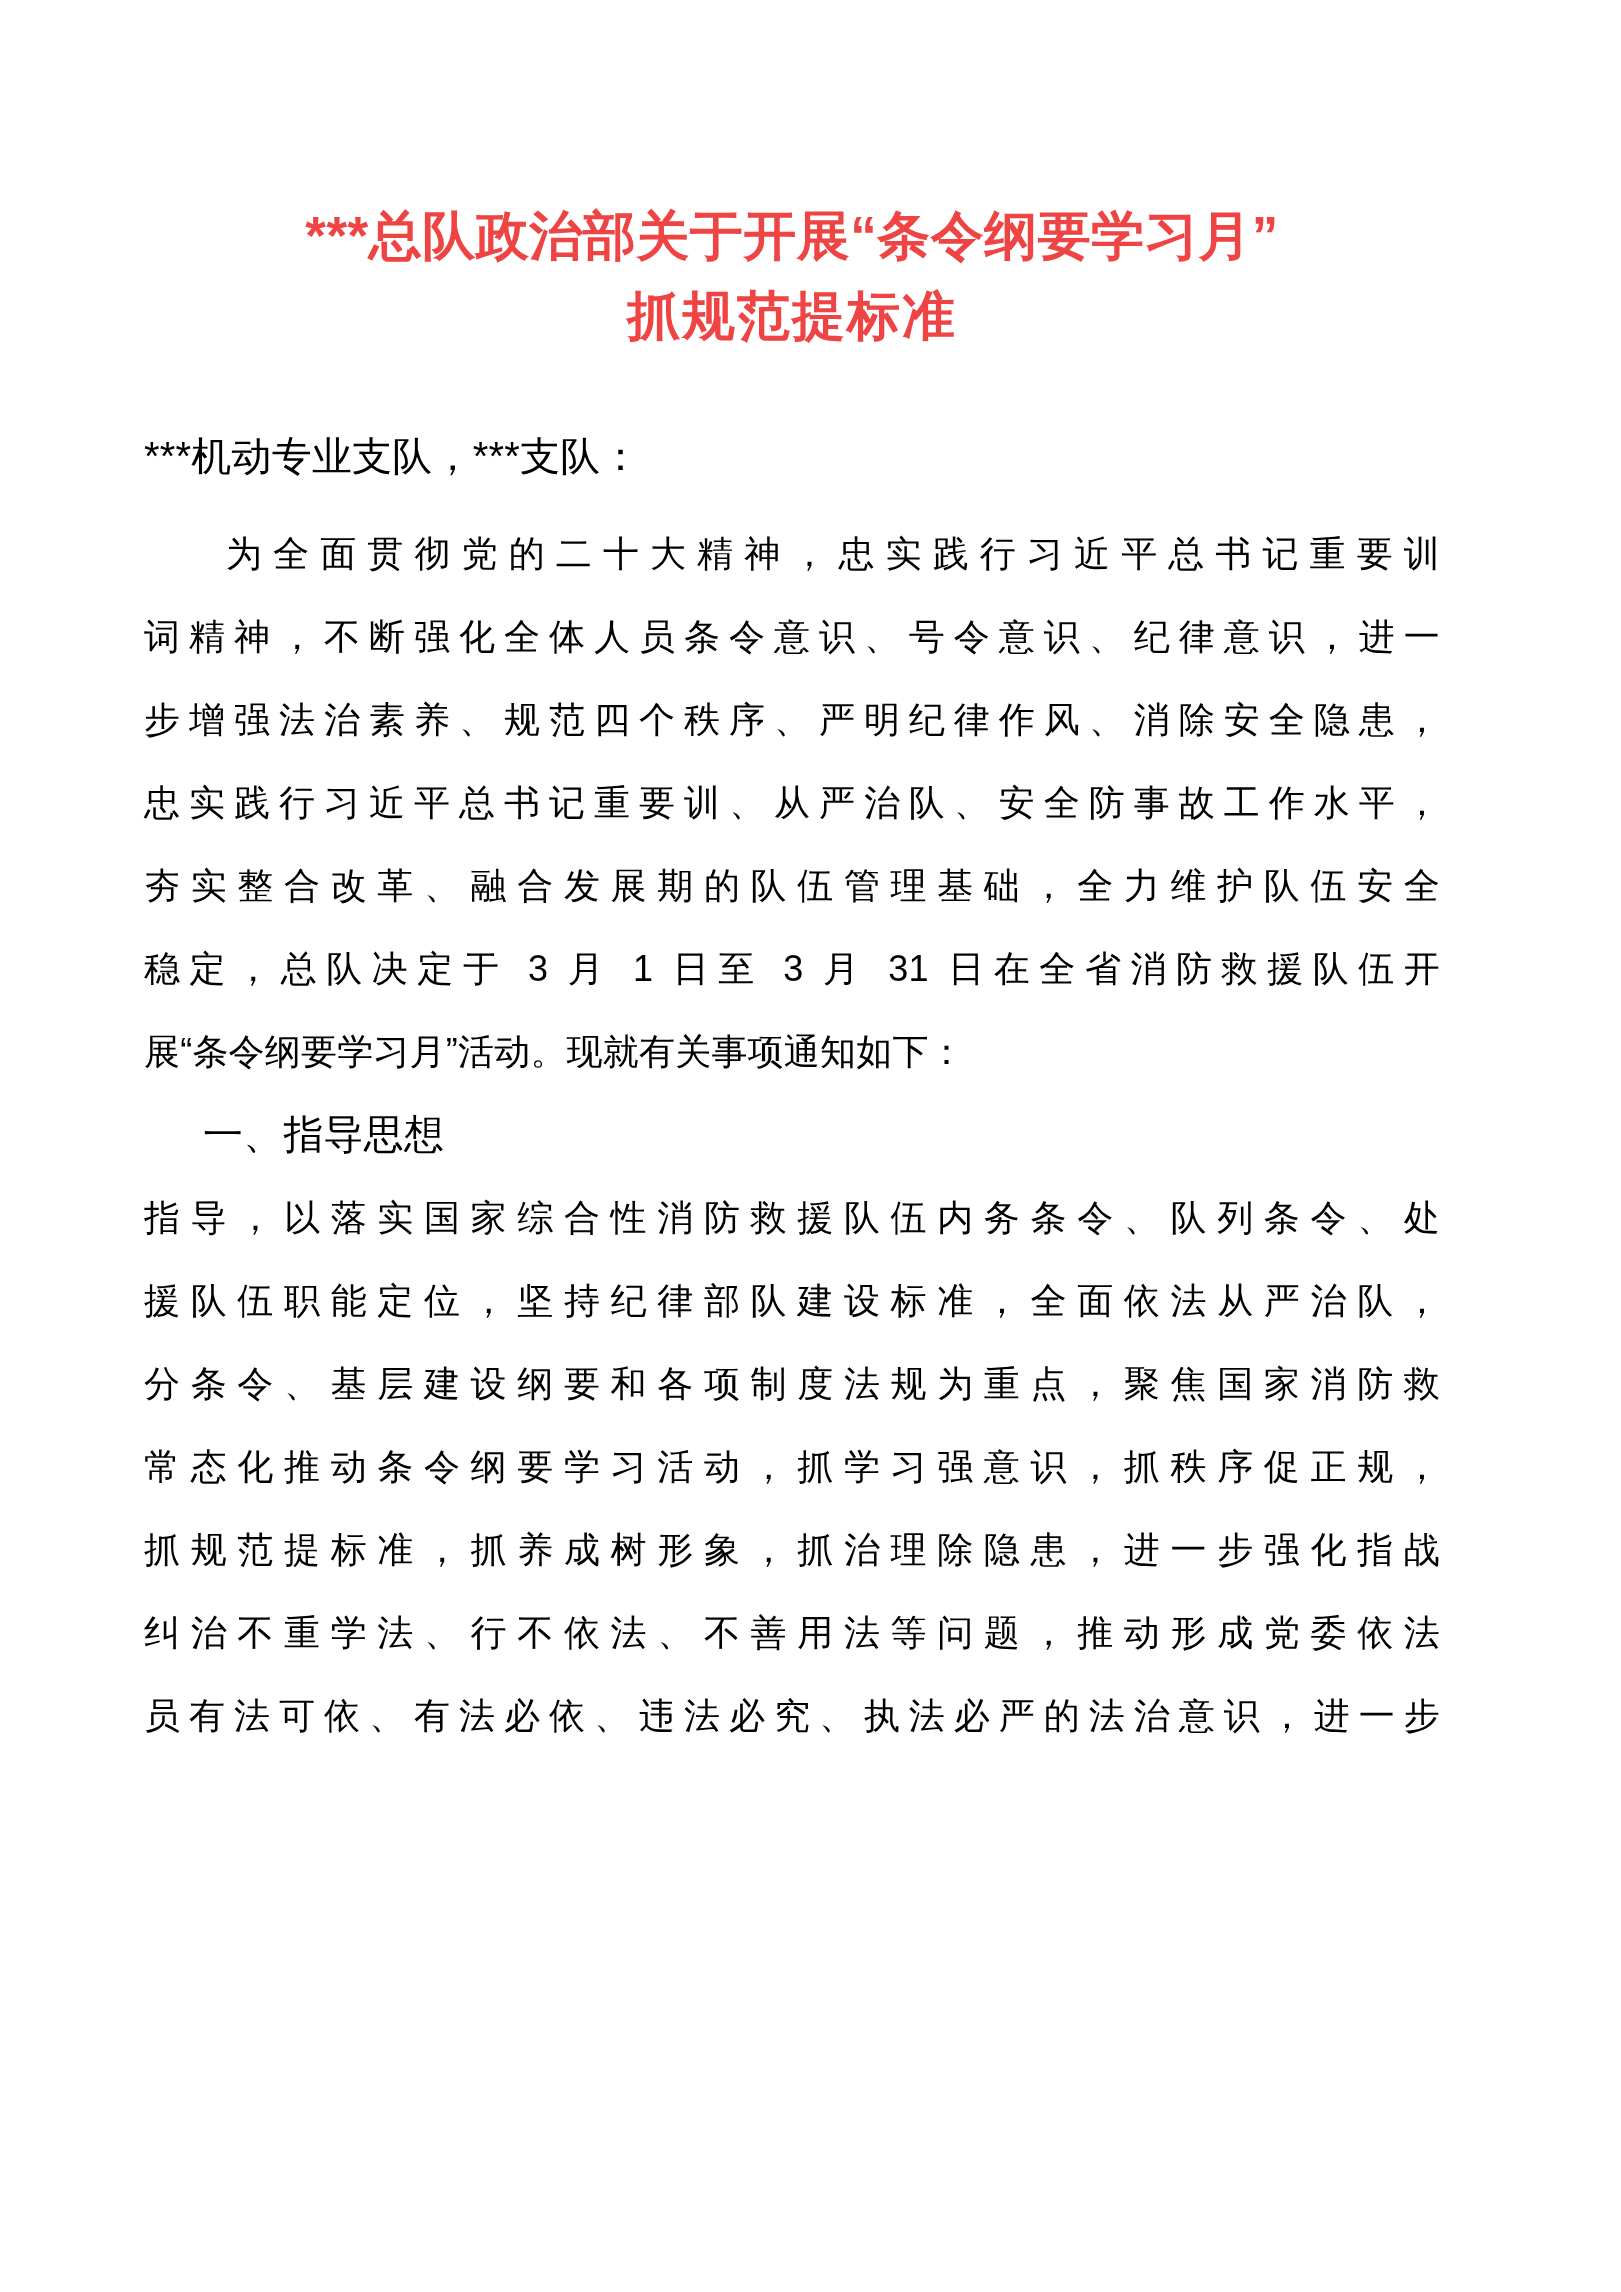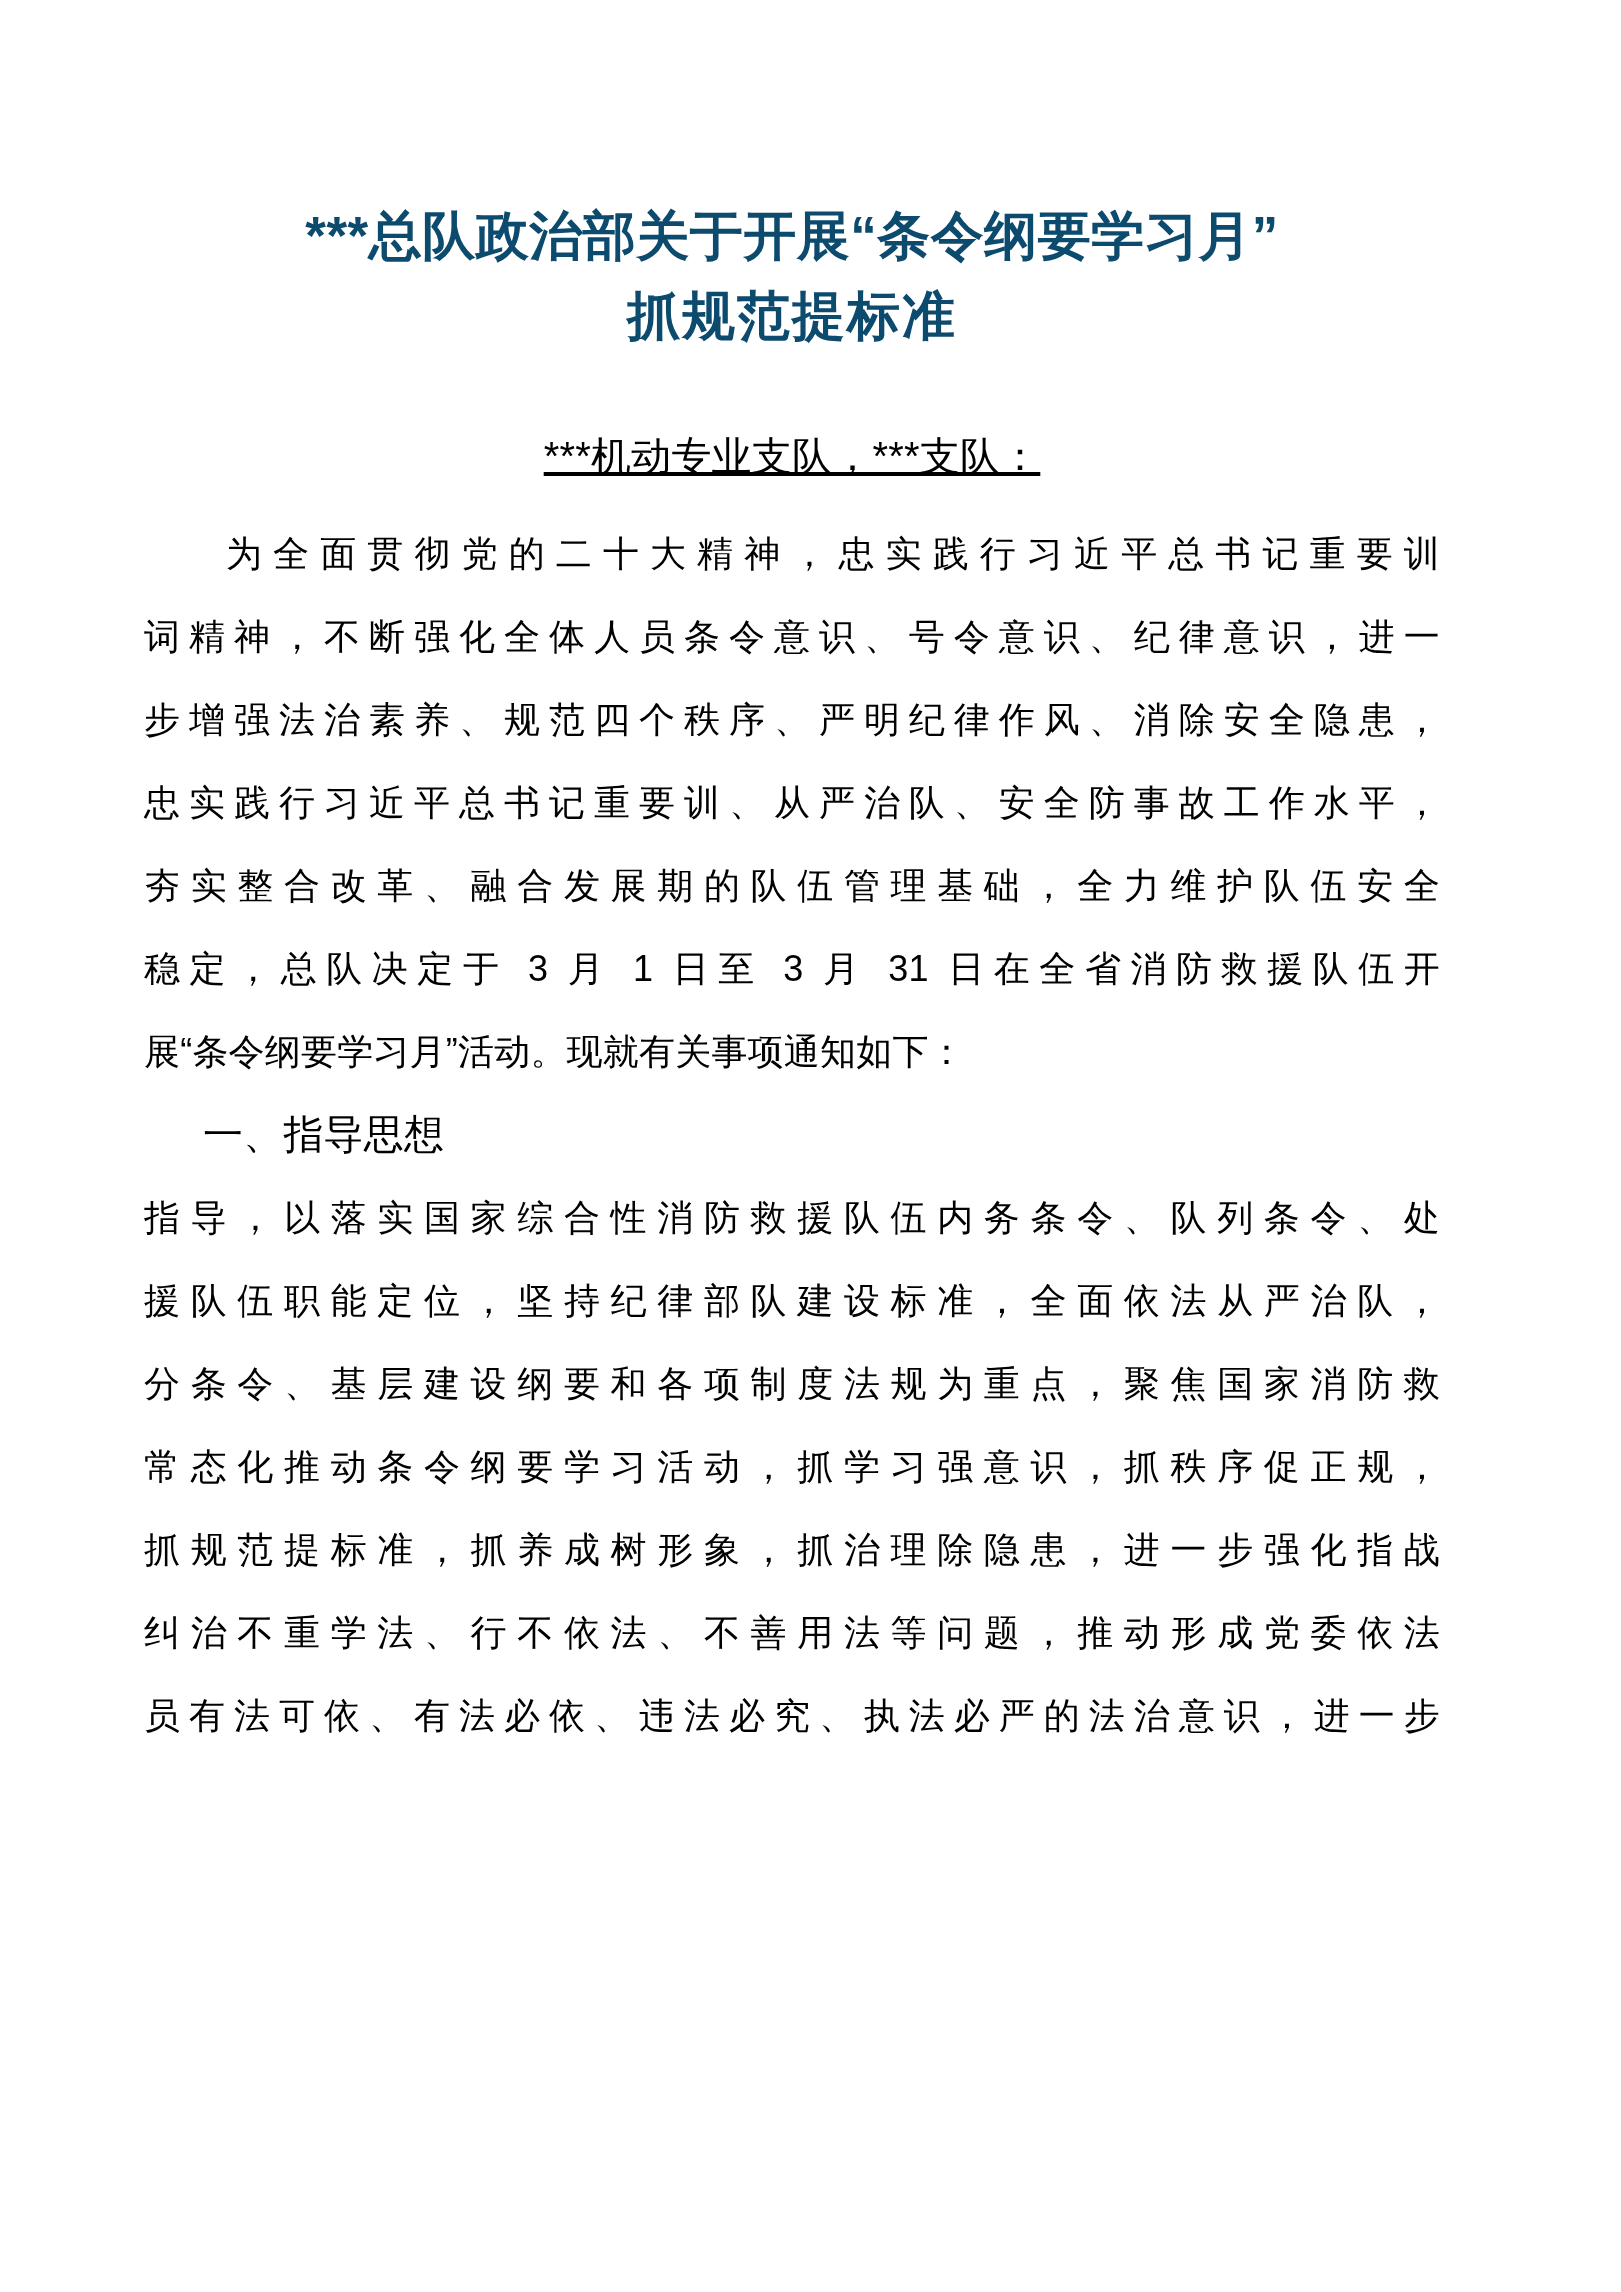--- a/index.html
+++ b/index.html
@@ -28,43 +28,42 @@
 
   
   .doc-title {
     margin: 0 0 0 0;
     padding: 0;
     text-align: center;
     font-weight: bold;
     font-size: 53px;
     line-height: 80px;
     letter-spacing: 0.5px;
-    color: #0c4a6e;
+    color: #ef4444;
   }
   .doc-title .title-line {
     display: block;
     white-space: nowrap;
   }
   .doc-title .title-line-2 {
     letter-spacing: 2px;
   }
 
   
   .body-block {
     margin-top: 71px;
   }
 
   .salutation {
     font-size: 40px;
     line-height: 59px;
     letter-spacing: 0.2px;
     margin: 0 0 25.5px 0;
-    text-align: center;
+    text-align: left;
     white-space: nowrap;
-    text-decoration: underline;
   }
 
   .para {
     margin: 0 0 0 0;
     font-size: 36px;
     line-height: 83px;
     letter-spacing: 0.2px;
     text-align: justify;
     text-justify: inter-character;
   }

